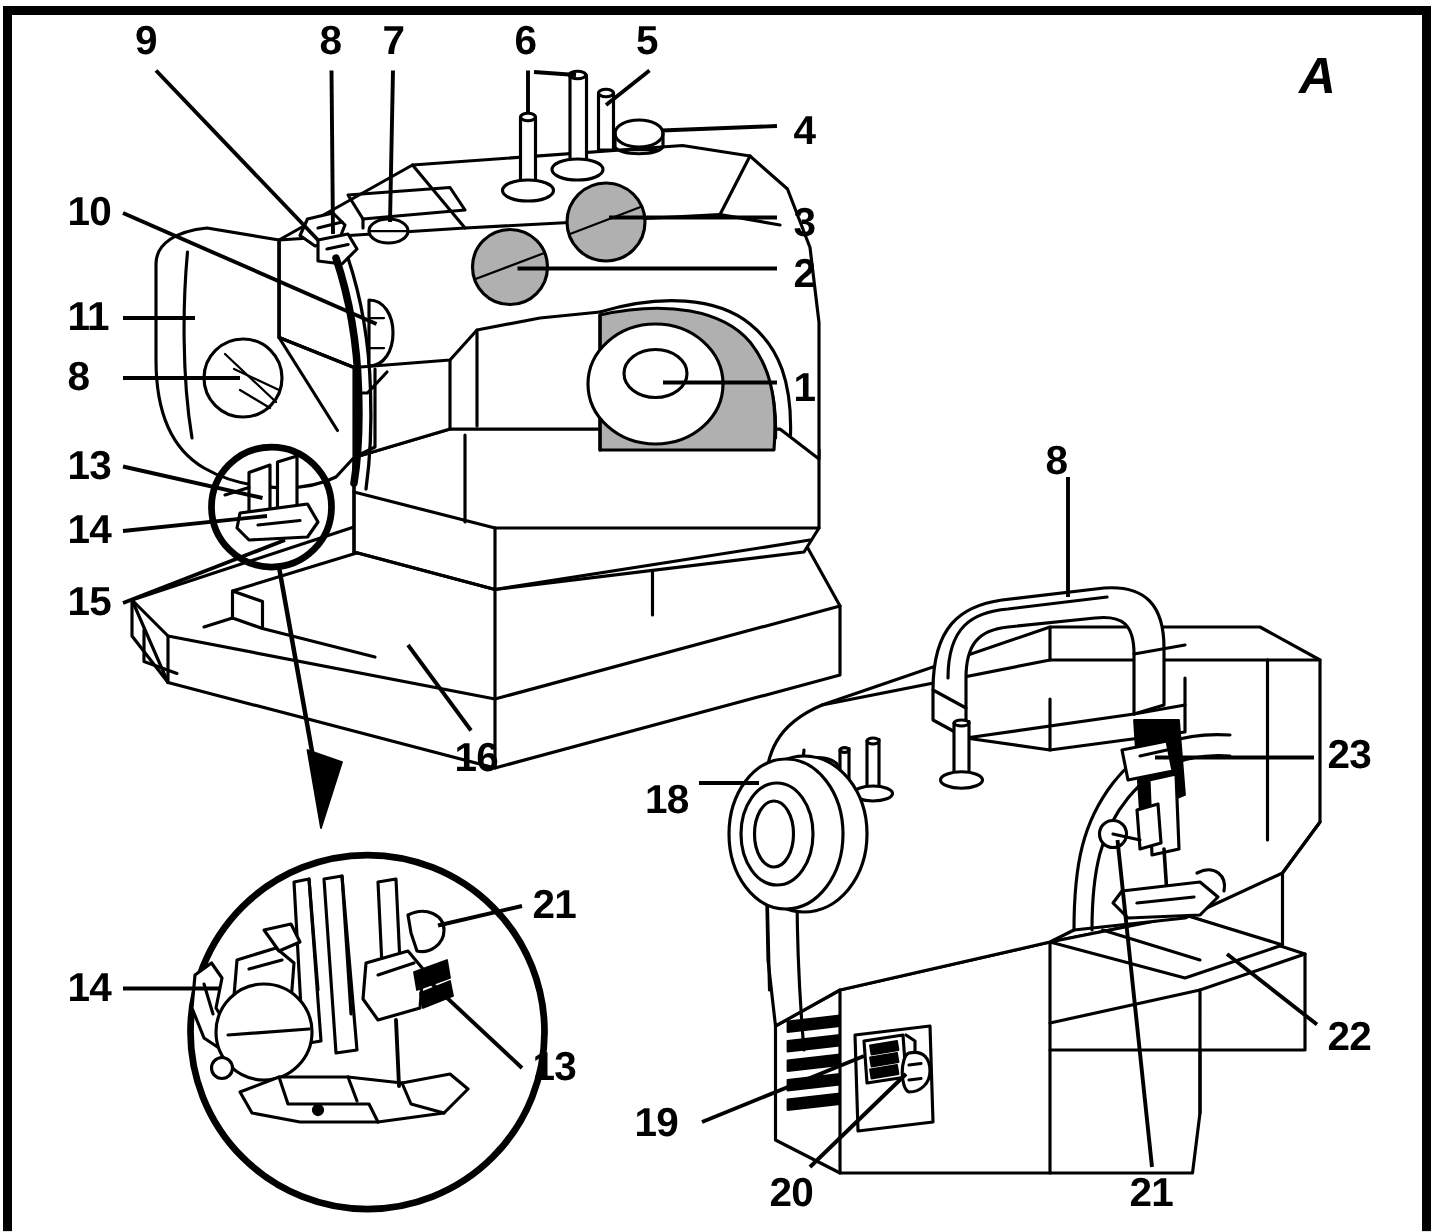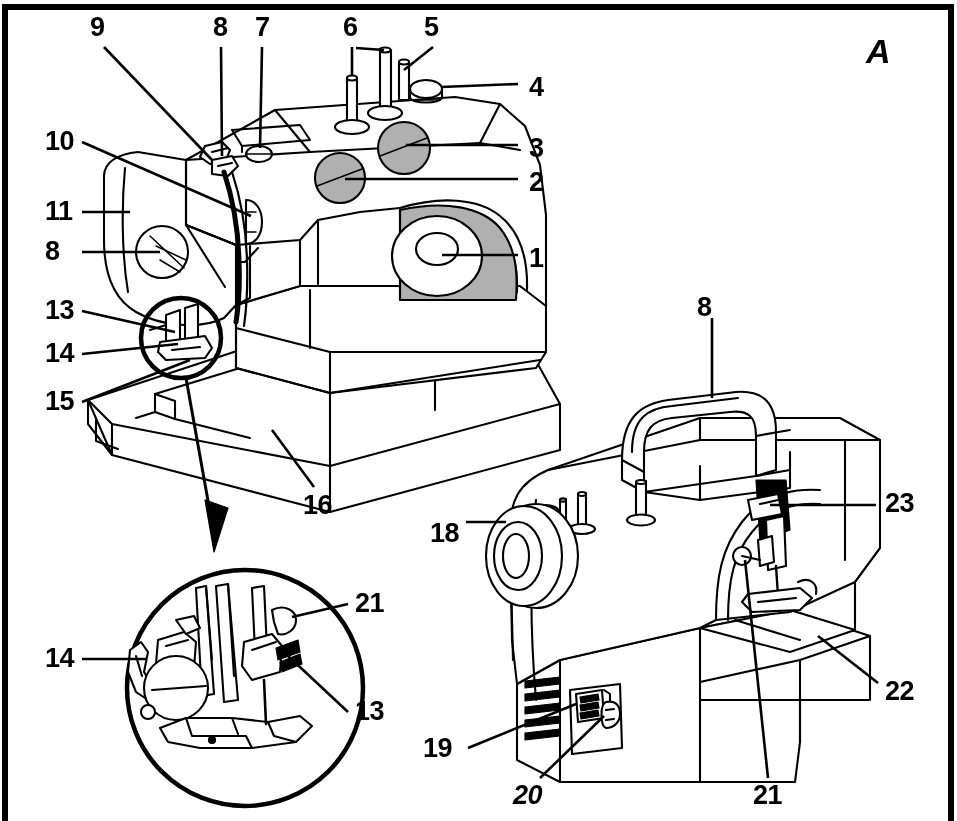--- a/index.html
+++ b/index.html
@@ -542,21 +542,21 @@
   <div class="callout-label" style="left:45px; top:128px;">10</div>
   <div class="callout-label" style="left:45px; top:198px;text-align:right;">11</div>
   <div class="callout-label" style="left:45px; top:238px;">8</div>
   <div class="callout-label" style="left:45px; top:297px;">13</div>
   <div class="callout-label" style="left:45px; top:340px;">14</div>
   <div class="callout-label" style="left:45px; top:388px;">15</div>
   <div class="callout-label" style="left:303px; top:492px;">16</div>
   <div class="callout-label" style="left:697px; top:294px;">8</div>
   <div class="callout-label" style="left:430px; top:508px;margin-top:12px;">18</div>
   <div class="callout-label" style="left:423px; top:735px;">19</div>
-  <div class="callout-label" style="left:513px; top:782px;font-style:italic;">20</div>
+  <div class="callout-label" style="left:513px; top:782px;">20</div>
   <div class="callout-label" style="left:753px; top:782px;">21</div>
   <div class="callout-label" style="left:885px; top:678px;">22</div>
   <div class="callout-label" style="left:885px; top:490px;">23</div>
   <div class="callout-label" style="left:45px; top:645px;">14</div>
   <div class="callout-label" style="left:355px; top:590px;">21</div>
   <div class="callout-label" style="left:355px; top:698px;">13</div>
 
 </div>
 
 </body></html>

